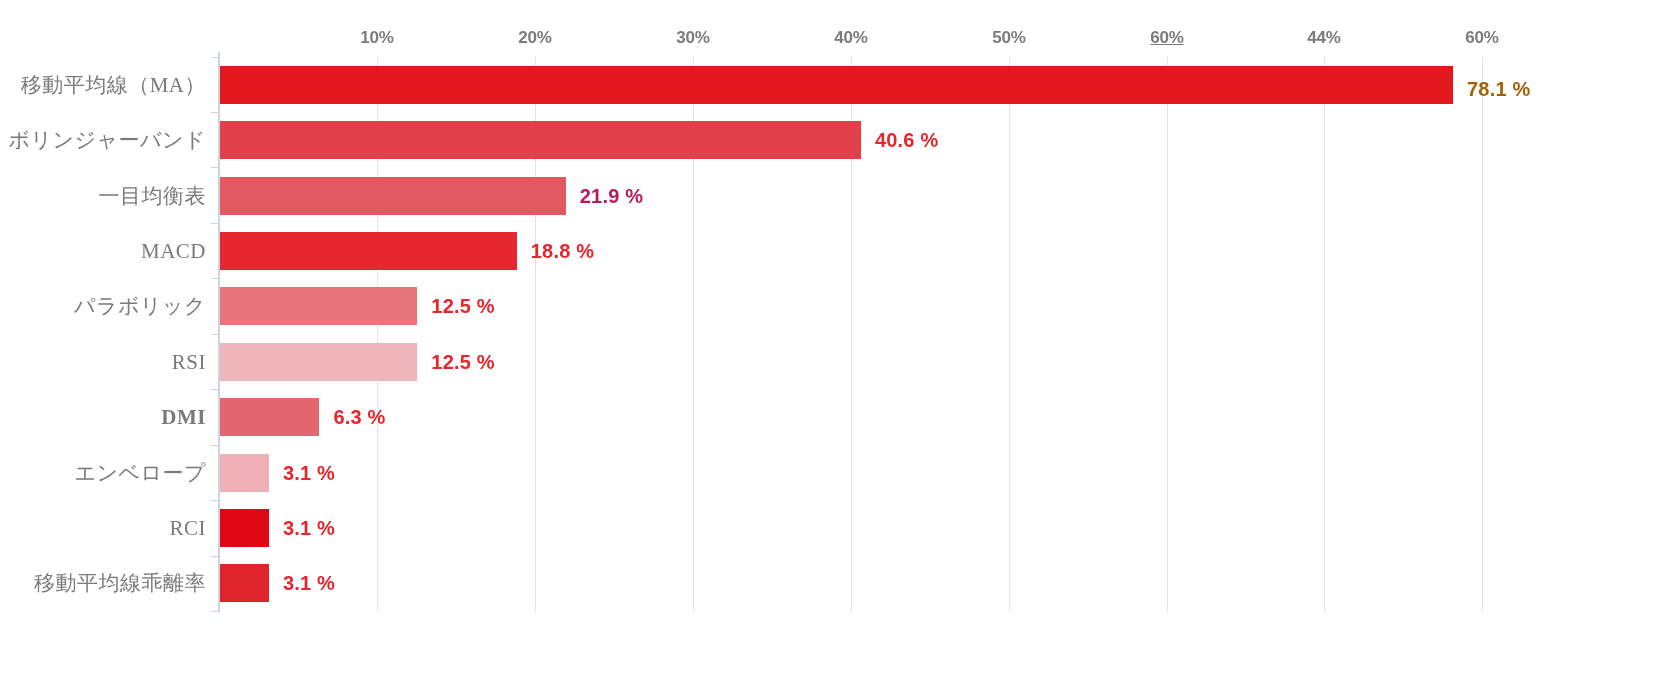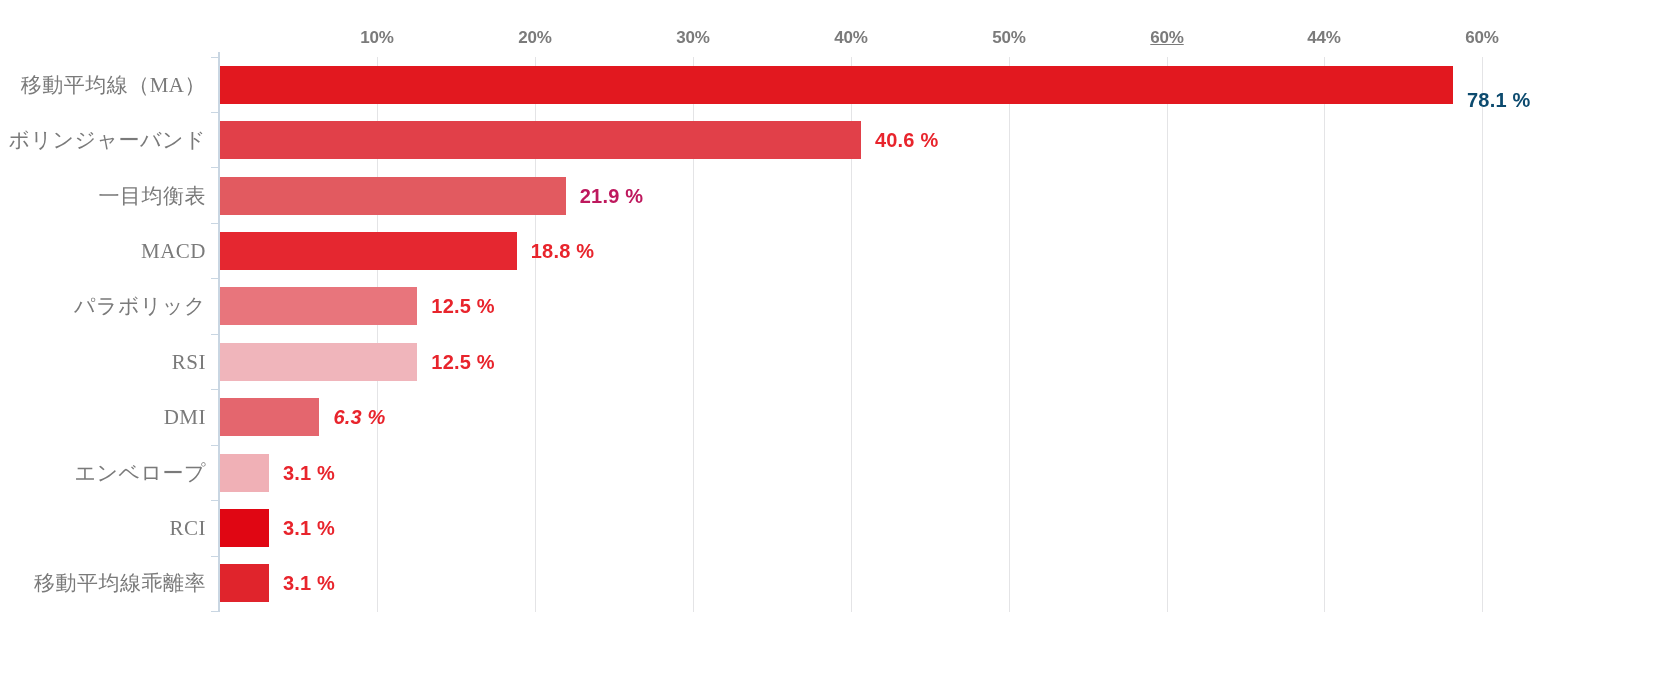--- a/index.html
+++ b/index.html
@@ -143,21 +143,21 @@
     <div class="y-tick" style="top:445px;"></div>
     <div class="y-tick" style="top:500px;"></div>
     <div class="y-tick" style="top:556px;"></div>
     <div class="y-tick" style="top:611px;"></div>
   </div>
 
   <div id="rows">
       <div class="row">
         <div class="cat-label" style="top: 84.7px;">移動平均線（MA）</div>
         <div class="bar" style="top: 65.7px; width: 1233px; height: 38px; background: rgb(226, 24, 31);"></div>
-        <div class="bar-value" style="left: 1467px; top: 100px; color: #0c4a6e;">78.1 %</div>
+        <div class="bar-value" style="left: 1467px; top: 89px; color: #a16207;">78.1 %</div>
       </div>
       <div class="row">
         <div class="cat-label" style="top: 140.1px;">ボリンジャーバンド</div>
         <div class="bar" style="top: 121.1px; width: 640.972px; height: 38px; background: rgb(225, 64, 73);"></div>
         <div class="bar-value" style="left: 874.972px; top: 140.1px; color: rgb(232, 36, 44);">40.6 %</div>
       </div>
       <div class="row">
         <div class="cat-label" style="top: 195.5px;">一目均衡表</div>
         <div class="bar" style="top: 176.5px; width: 345.746px; height: 38px; background: rgb(226, 90, 96);"></div>
         <div class="bar-value" style="left: 579.746px; top: 195.5px; color: #be185d;">21.9 %</div>
@@ -171,23 +171,23 @@
         <div class="cat-label" style="top: 306.3px;">パラボリック</div>
         <div class="bar" style="top: 287.3px; width: 197.344px; height: 38px; background: rgb(232, 117, 124);"></div>
         <div class="bar-value" style="left: 431.344px; top: 306.3px; color: rgb(232, 36, 44);">12.5 %</div>
       </div>
       <div class="row">
         <div class="cat-label" style="top: 361.7px;">RSI</div>
         <div class="bar" style="top: 342.7px; width: 197.344px; height: 38px; background: rgb(240, 181, 187);"></div>
         <div class="bar-value" style="left: 431.344px; top: 361.7px; color: rgb(232, 36, 44);">12.5 %</div>
       </div>
       <div class="row">
-        <div class="cat-label" style="top: 417.1px;">DMI</div>
+        <div class="cat-label" style="top: 417.1px; font-weight: bold;">DMI</div>
         <div class="bar" style="top: 398.1px; width: 99.4613px; height: 38px; background: rgb(228, 102, 110);"></div>
-        <div class="bar-value" style="left: 333.461px; top: 417.1px; color: rgb(232, 36, 44); font-style: italic;">6.3 %</div>
+        <div class="bar-value" style="left: 333.461px; top: 417.1px; color: rgb(232, 36, 44);">6.3 %</div>
       </div>
       <div class="row">
         <div class="cat-label" style="top: 472.5px;">エンベロープ</div>
         <div class="bar" style="top: 453.5px; width: 48.9412px; height: 38px; background: rgb(240, 176, 182);"></div>
         <div class="bar-value" style="left: 282.941px; top: 472.5px; color: rgb(232, 36, 44);">3.1 %</div>
       </div>
       <div class="row">
         <div class="cat-label" style="top: 527.9px;">RCI</div>
         <div class="bar" style="top: 508.9px; width: 48.9412px; height: 38px; background: rgb(224, 6, 19);"></div>
         <div class="bar-value" style="left: 282.941px; top: 527.9px; color: rgb(232, 36, 44);">3.1 %</div>

